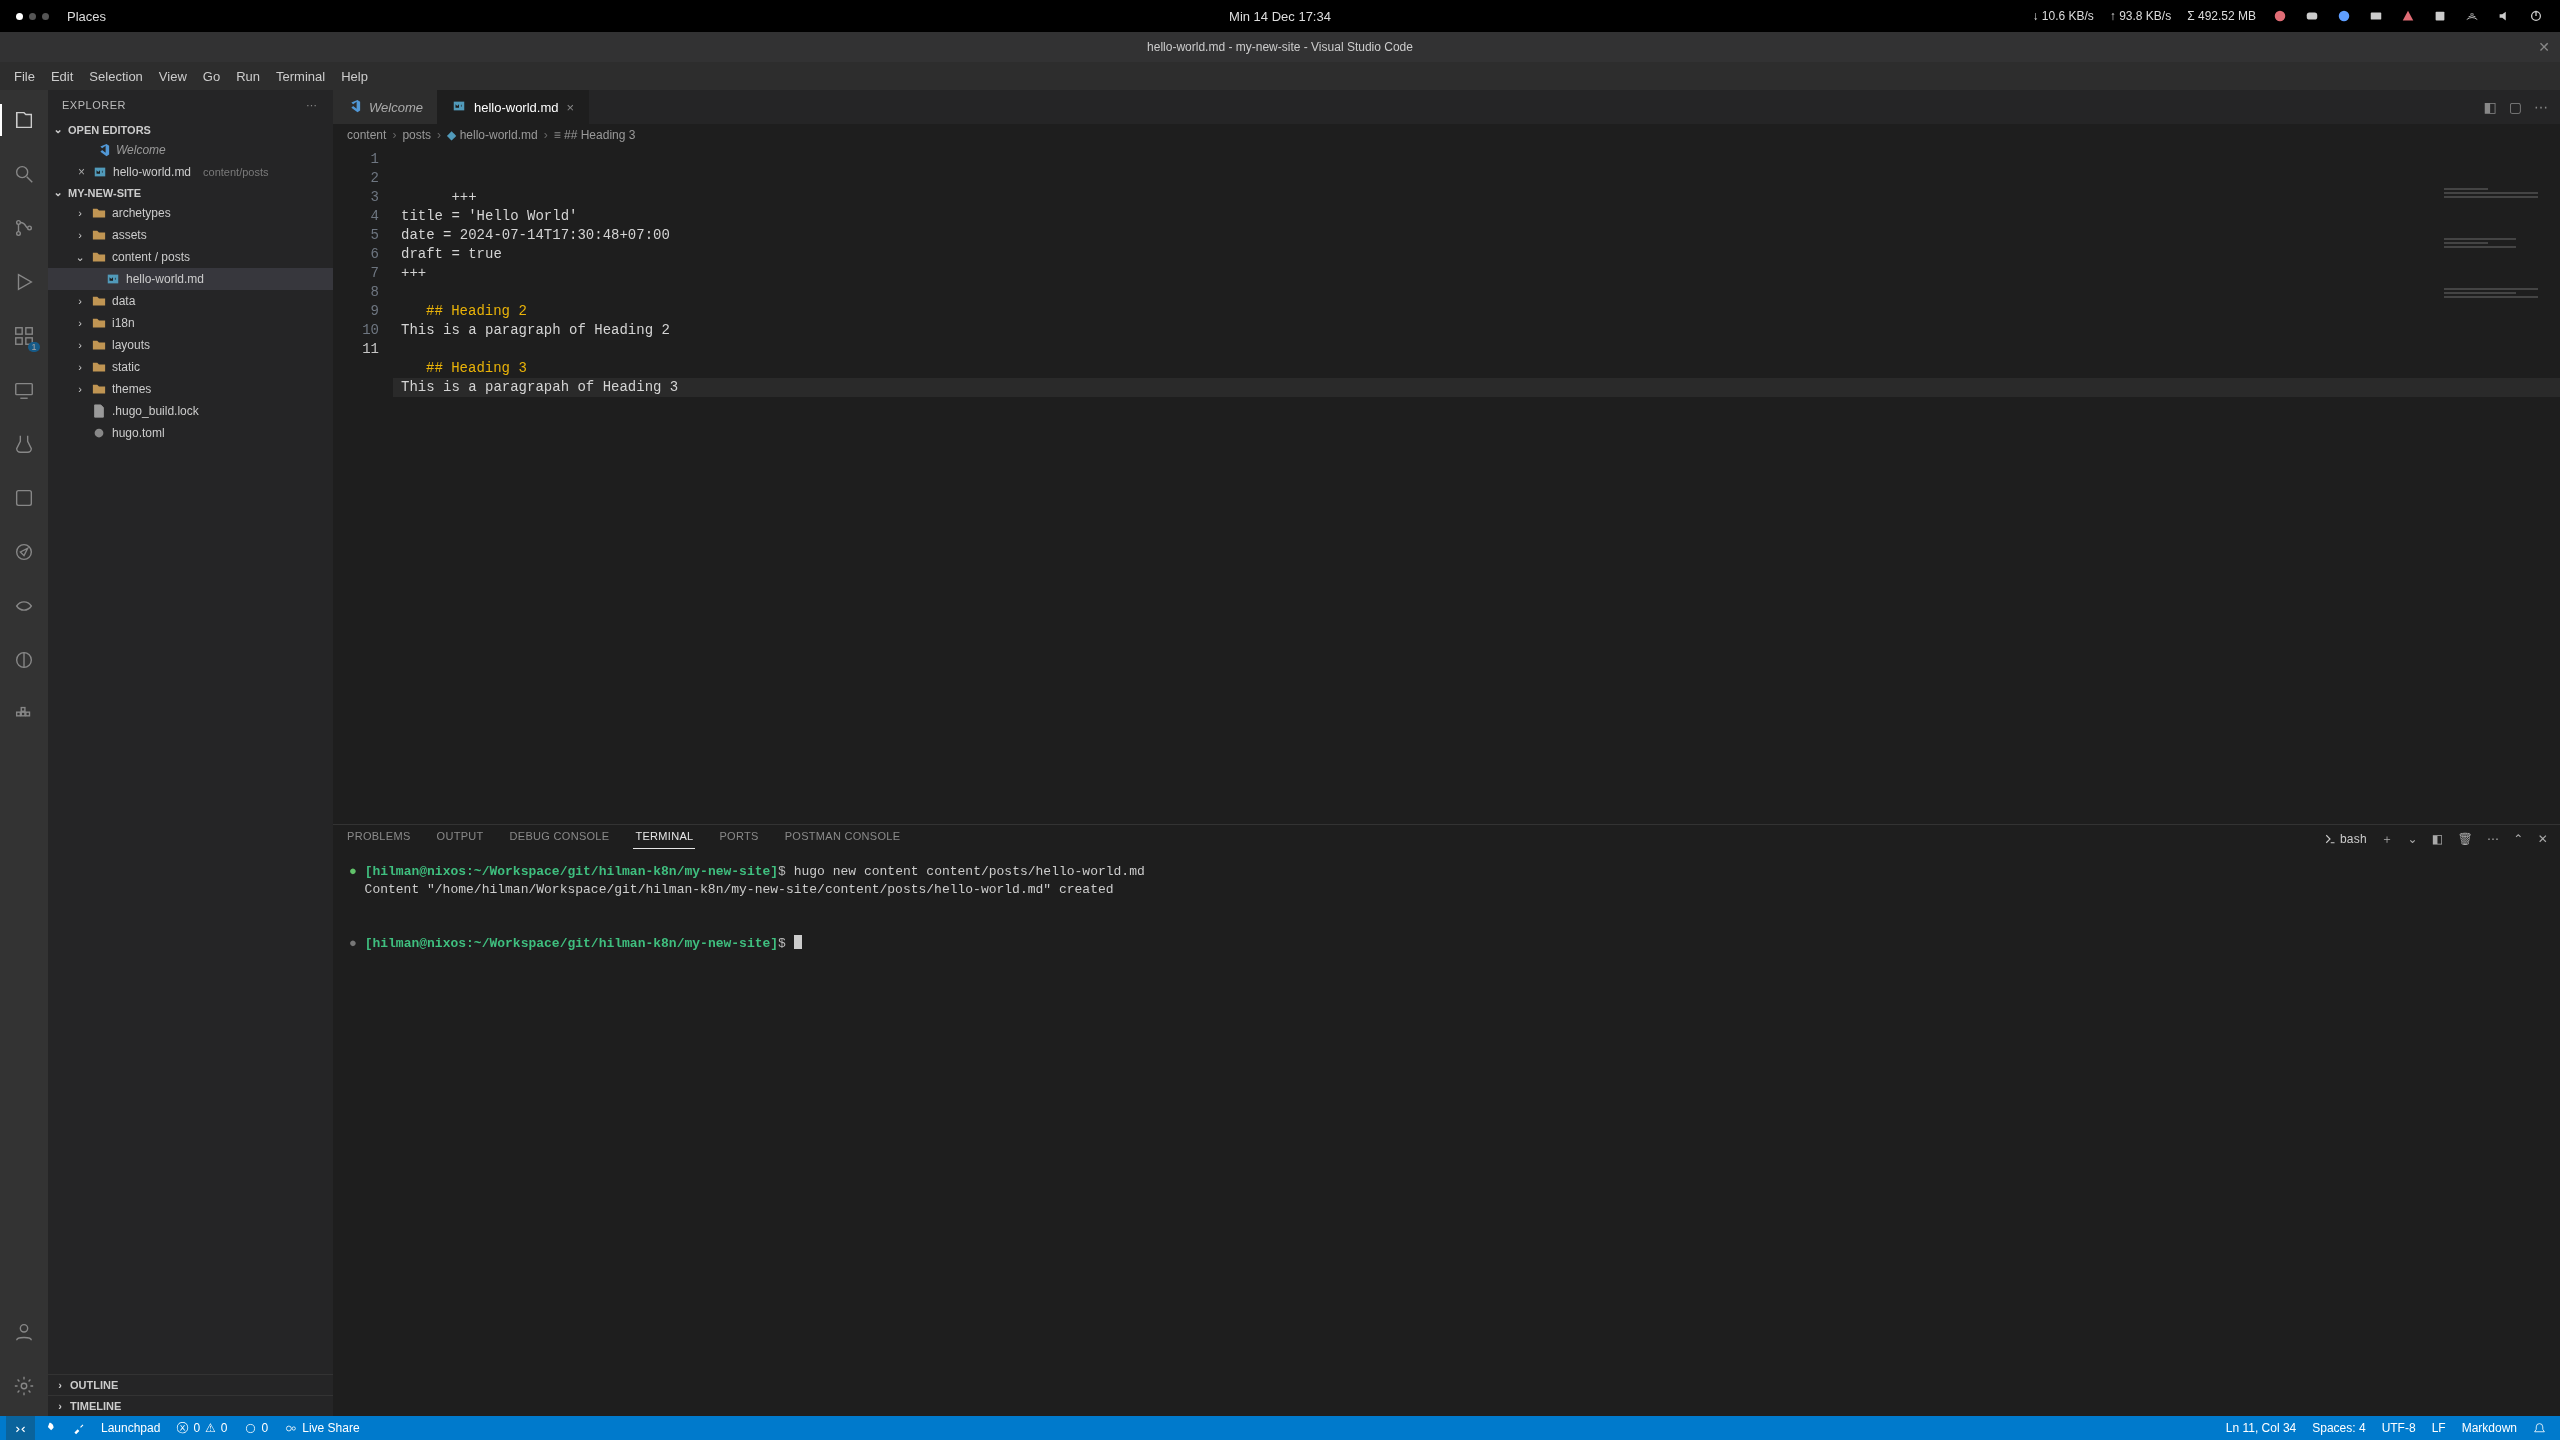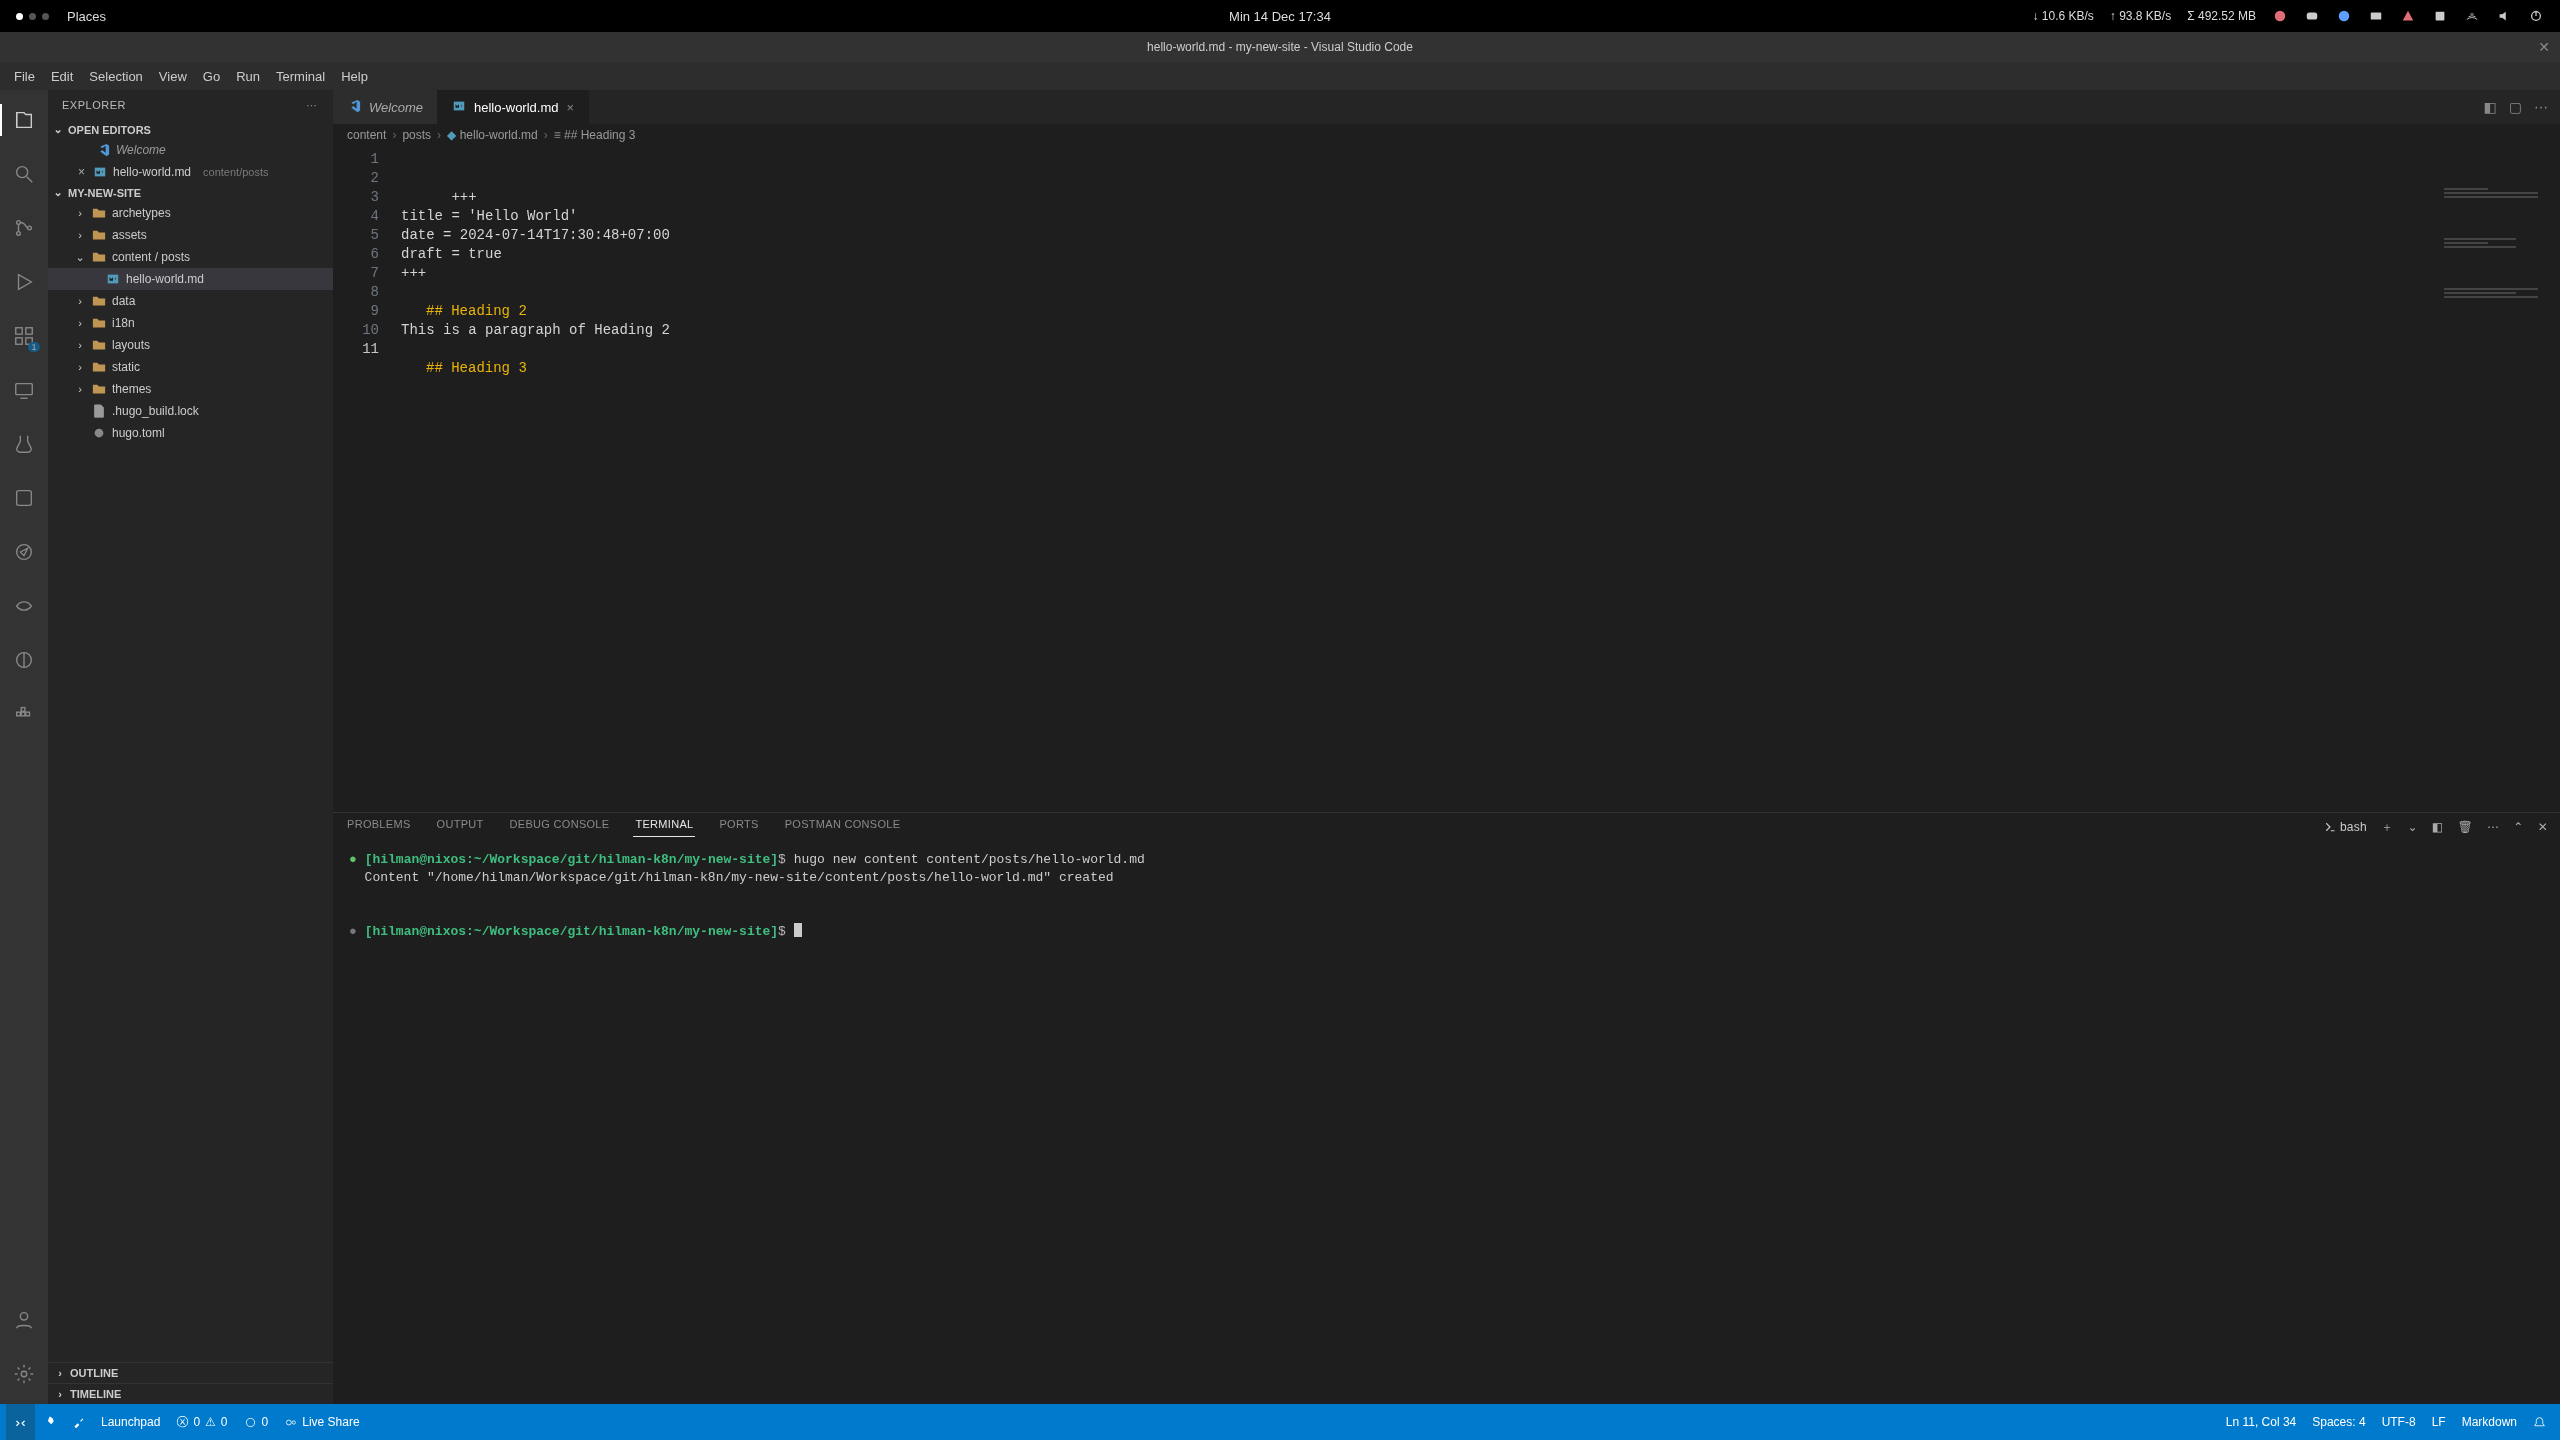--- a/index.html
+++ b/index.html
@@ -222,21 +222,21 @@
 .terminal .bullet-grey  { color:#777; }
 .terminal .prompt { color:#3fbf7f; font-weight:600; }
 .terminal .prompt .dollar { color:#bbb; font-weight:normal; }
 .terminal .out { color:#ccc; }
 .terminal .cursor {
   display:inline-block; width:8px; height:14px; background:#ccc; vertical-align:-2px;
 }
 
 
 .statusbar {
-  height:36px; background:#007acc; color:#fff;
+  height:24px; background:#007acc; color:#fff;
   display:flex; align-items:flex-start; font-size:12px;
   padding:0 6px;
 }
 .statusbar .sb-item { display:flex; align-items:center; gap:5px; padding:0 8px; height:100%; }
 .statusbar .spacer { flex:1; }
 .statusbar svg { width:13px; height:13px; fill:#fff; }
 .statusbar .sb-remote {
   background:#0a639c; height:100%; display:flex; align-items:center; padding:0 8px;
 }
 
@@ -641,20 +641,21 @@
       <span class="tok-plain">+++
 </span><span class="tok-plain">title = 'Hello World'
 </span><span class="tok-plain">date = 2024-07-14T17:30:48+07:00
 </span><span class="tok-plain">draft = true
 </span><span class="tok-plain">+++
 </span><span class="tok-plain">
 </span><span class="tok-head">## Heading 2
 </span><span class="tok-plain">This is a paragraph of Heading 2
 </span><span class="tok-plain">
 </span><span class="tok-head">## Heading 3
+</span><span class="tok-plain hl-line">This is a paragrapah of Heading 3
 </span></div>
     </div>
 
     <div class="panel">
       <div class="panel-tabs" id="panel-tabs">
         <span class="pt">PROBLEMS</span>
           <span class="pt">OUTPUT</span>
           <span class="pt">DEBUG CONSOLE</span>
           <span class="pt active">TERMINAL</span>
           <span class="pt">PORTS</span>

